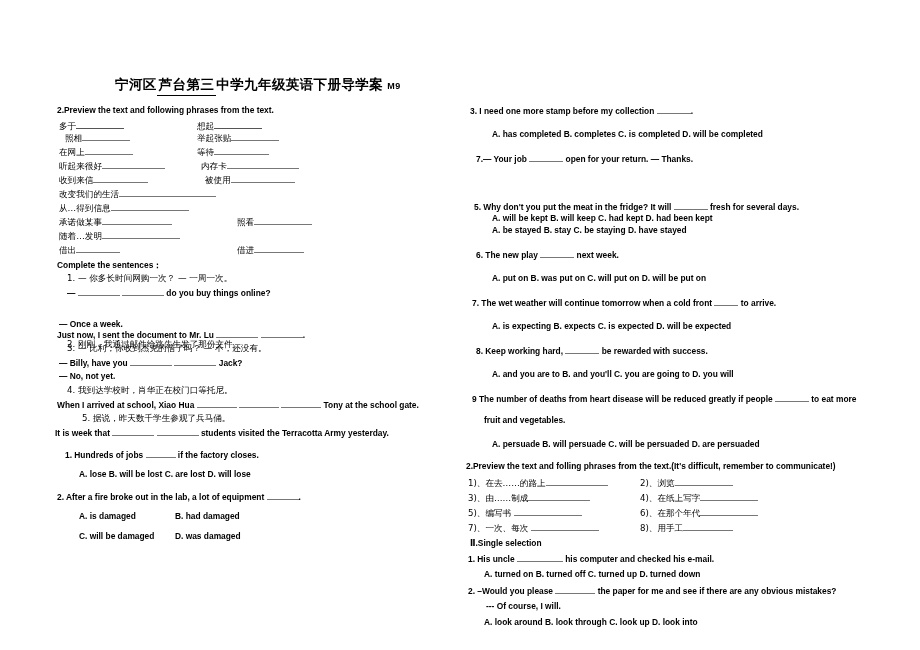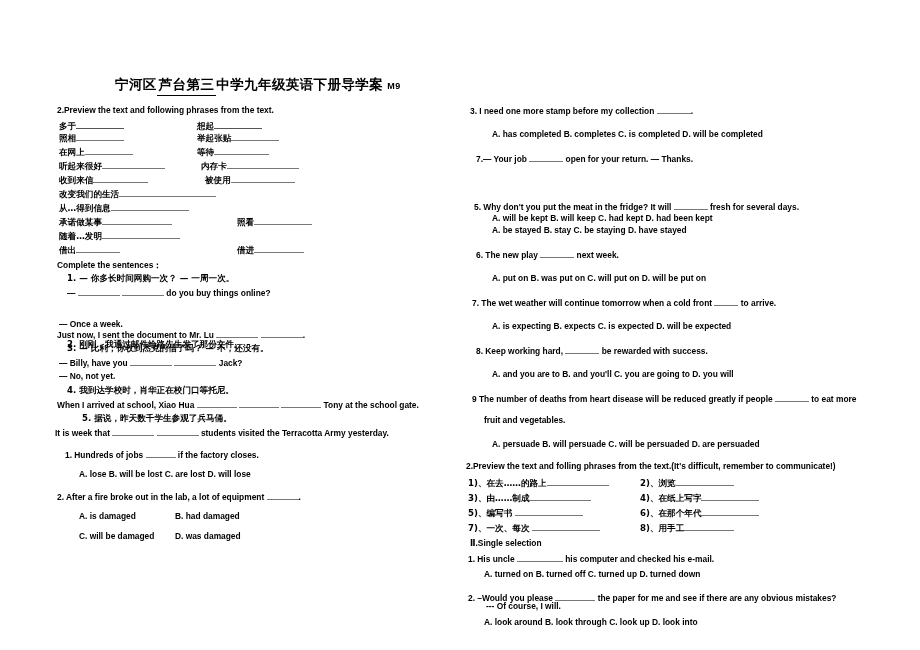--- a/index.html
+++ b/index.html
@@ -47,21 +47,21 @@
     font-weight: bold;
     line-height: 1;
   }
   .col-left { left: 57px; width: 400px; }
   .col-right { left: 470px; width: 430px; }
 
   
   .cn {
     font-family: "DejaVu Sans", "Liberation Sans", sans-serif;
     font-size: 8.6px;
-    font-weight: bold;
+    font-weight: normal;
   }
   .en {
     font-family: "Liberation Sans", "DejaVu Sans", sans-serif;
     font-size: 8.4px;
     font-weight: bold;
   }
   .hdr {
     font-family: "Liberation Sans", "DejaVu Sans", sans-serif;
     font-size: 8.4px;
     font-weight: bold;
@@ -89,21 +89,21 @@
     <span>宁河区</span><span class="blank-u">芦台第三</span><span>中学九年级英语下册导学案</span> <span class="suffix">M9</span>
   </div>
 
   <div class="col col-left">
 
     <div class="abs hdr" style="left:0px; top:0px;">2.Preview the text and following phrases from the text.</div>
 
     <div class="abs cn" style="left:2px; top:14px;"><span>多于</span><span class="blk" style="width:48px"></span></div>
     <div class="abs cn" style="left:140px; top:14px;"><span>想起</span><span class="blk" style="width:48px"></span></div>
 
-    <div class="abs cn" style="left:2px; top:27px;"><span>照相</span><span class="blk-thin" style="width:48px"></span></div>
+    <div class="abs cn" style="left:8px; top:27px;"><span>照相</span><span class="blk-thin" style="width:48px"></span></div>
     <div class="abs cn" style="left:140px; top:27px;"><span>举起张贴</span><span class="blk-thin" style="width:48px"></span></div>
 
     <div class="abs cn" style="left:2px; top:41px;"><span>在网上</span><span class="blk-thin" style="width:48px"></span></div>
     <div class="abs cn" style="left:140px; top:41px;"><span>等待</span><span class="blk-thin" style="width:55px"></span></div>
 
     <div class="abs cn" style="left:2px; top:55px;"><span>听起来很好</span><span class="blk-thin" style="width:63px"></span></div>
     <div class="abs cn" style="left:144px; top:55px;"><span>内存卡</span><span class="blk-thin" style="width:72px"></span></div>
 
     <div class="abs cn" style="left:2px; top:69px;"><span>收到来信</span><span class="blk-thin" style="width:55px"></span></div>
     <div class="abs cn" style="left:148px; top:69px;"><span>被使用</span><span class="blk-thin" style="width:64px"></span></div>
@@ -195,19 +195,19 @@
     <div class="abs cn" style="left:170px; top:402px;"><span>6)、在那个年代</span><span class="blk-thin" style="width:58px"></span></div>
 
     <div class="abs cn" style="left:-2px; top:417px;"><span>7)、一次、每次</span> <span class="blk-thin" style="width:68px"></span></div>
     <div class="abs cn" style="left:170px; top:417px;"><span>8)、用手工</span><span class="blk-thin" style="width:50px"></span></div>
 
     <div class="abs en" style="left:0px; top:433px;">Ⅱ.Single selection</div>
 
     <div class="abs en" style="left:-2px; top:448px;"><span>1. His uncle</span> <span class="blk-thin" style="width:46px"></span> <span>his computer and checked his e-mail.</span></div>
     <div class="abs en" style="left:14px; top:464px;">A. turned on    B. turned off    C. turned up          D. turned down</div>
 
-    <div class="abs en" style="left:-2px; top:480px;margin-top:7px;"><span>2. –Would you please</span> <span class="blk-thin" style="width:40px"></span> <span>the paper for me and see if there are any obvious mistakes?</span></div>
+    <div class="abs en" style="left:-2px; top:480px;"><span>2. –Would you please</span> <span class="blk-thin" style="width:40px"></span> <span>the paper for me and see if there are any obvious mistakes?</span></div>
     <div class="abs en" style="left:16px; top:496px;">--- Of course, I will.</div>
     <div class="abs en" style="left:14px; top:512px;">A. look around    B. look through    C. look up    D. look into</div>
 
   </div>
 
 </div>
 
 </body></html>

